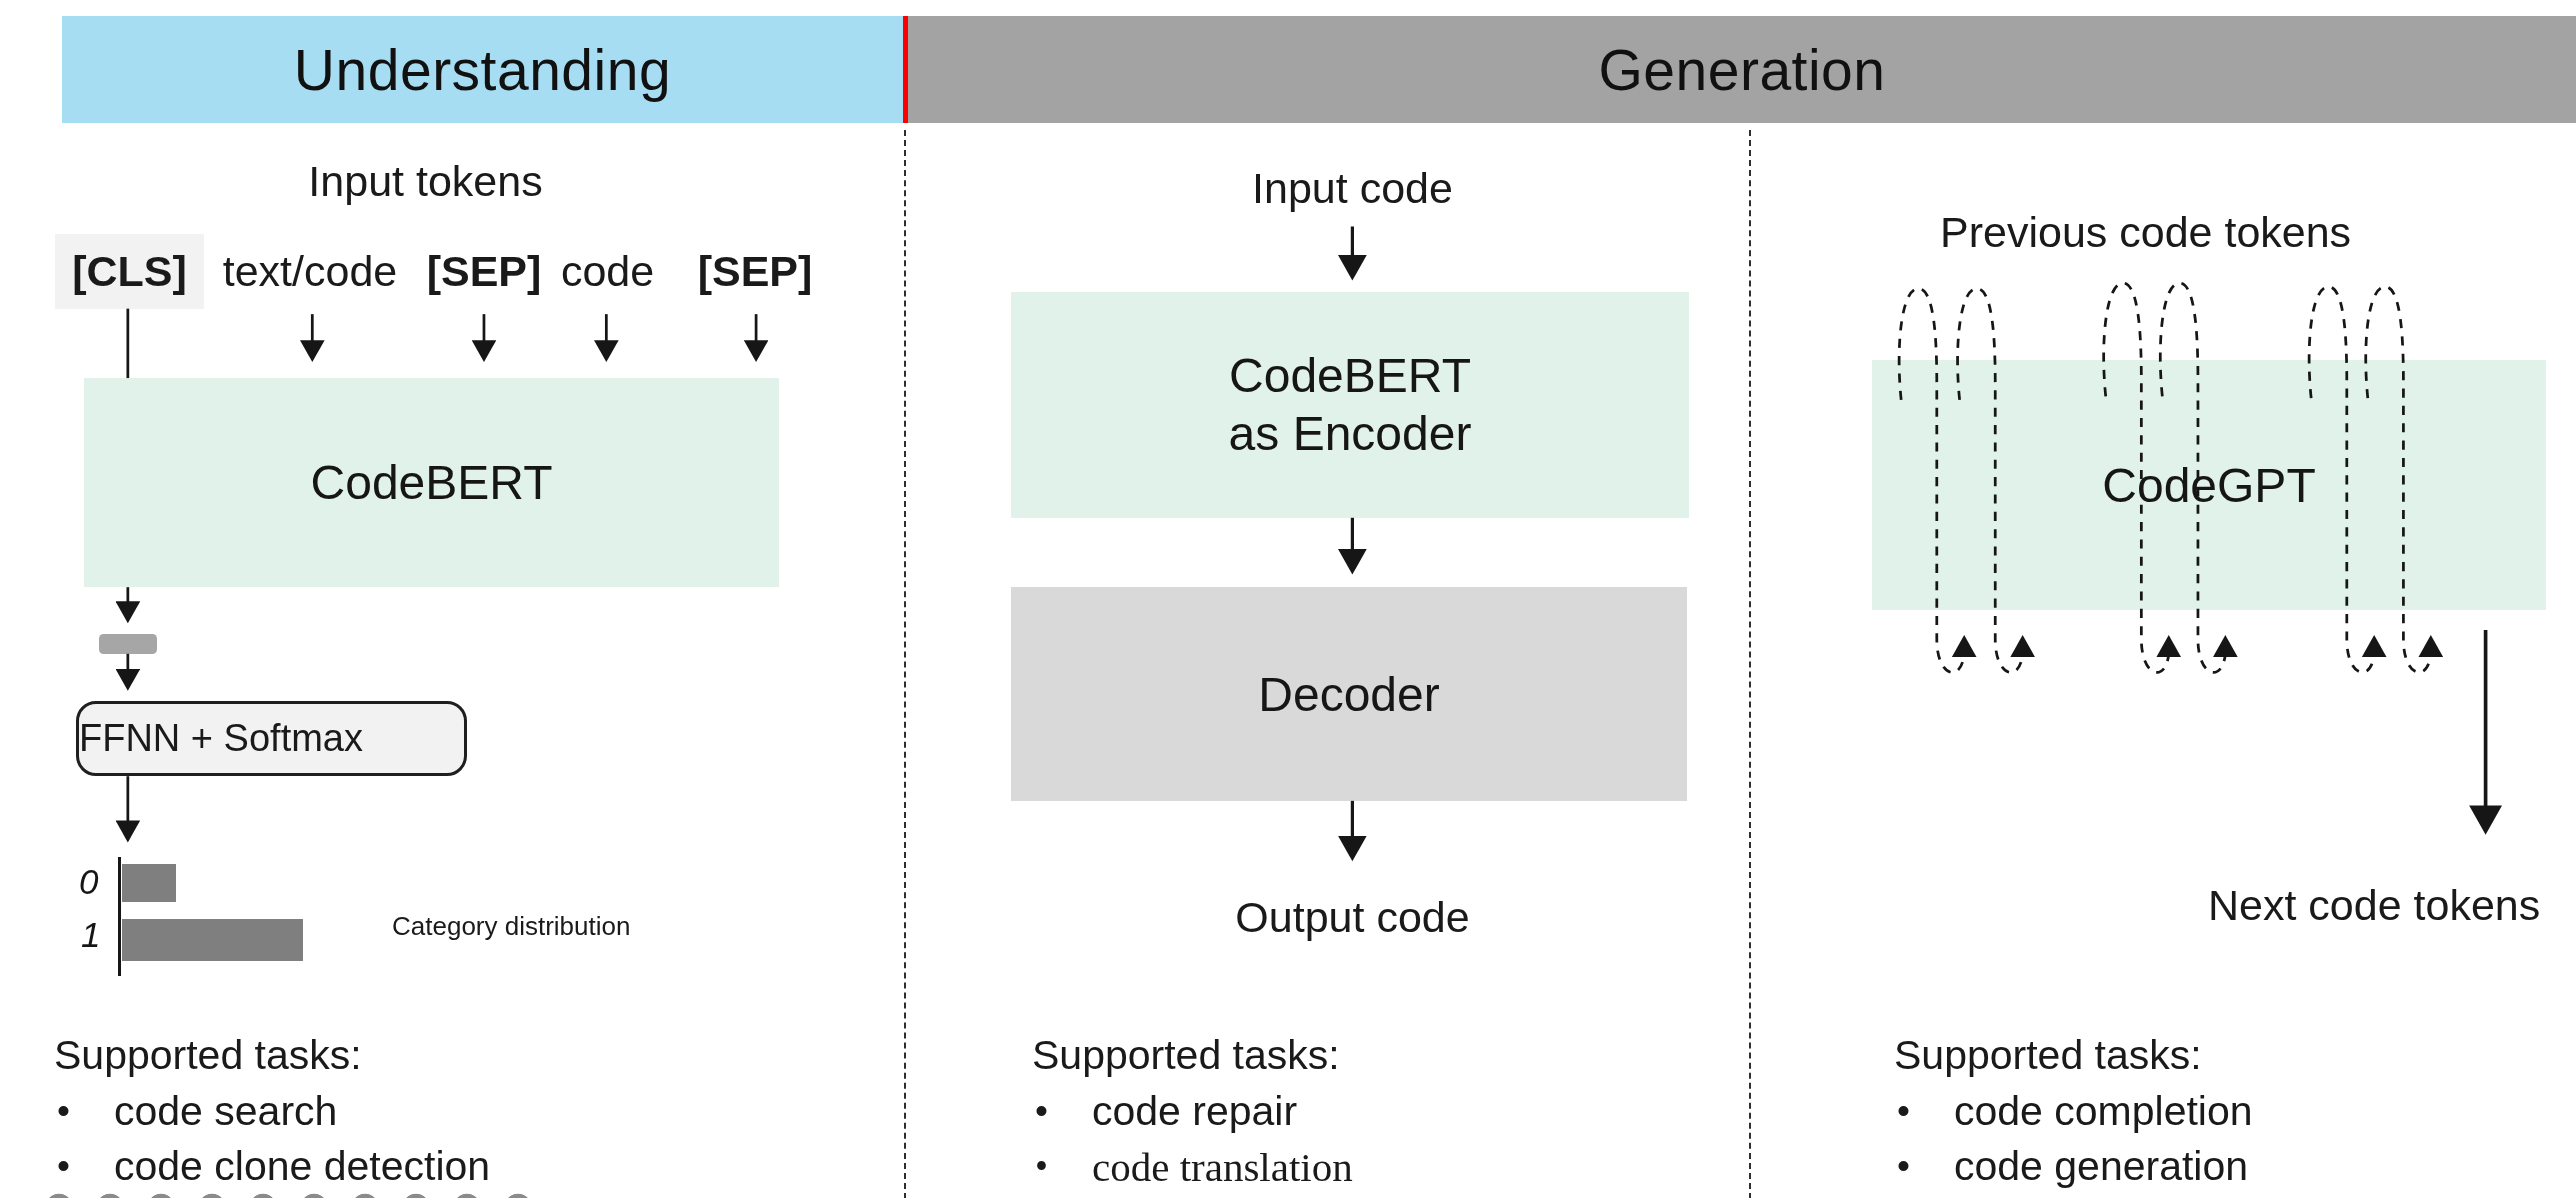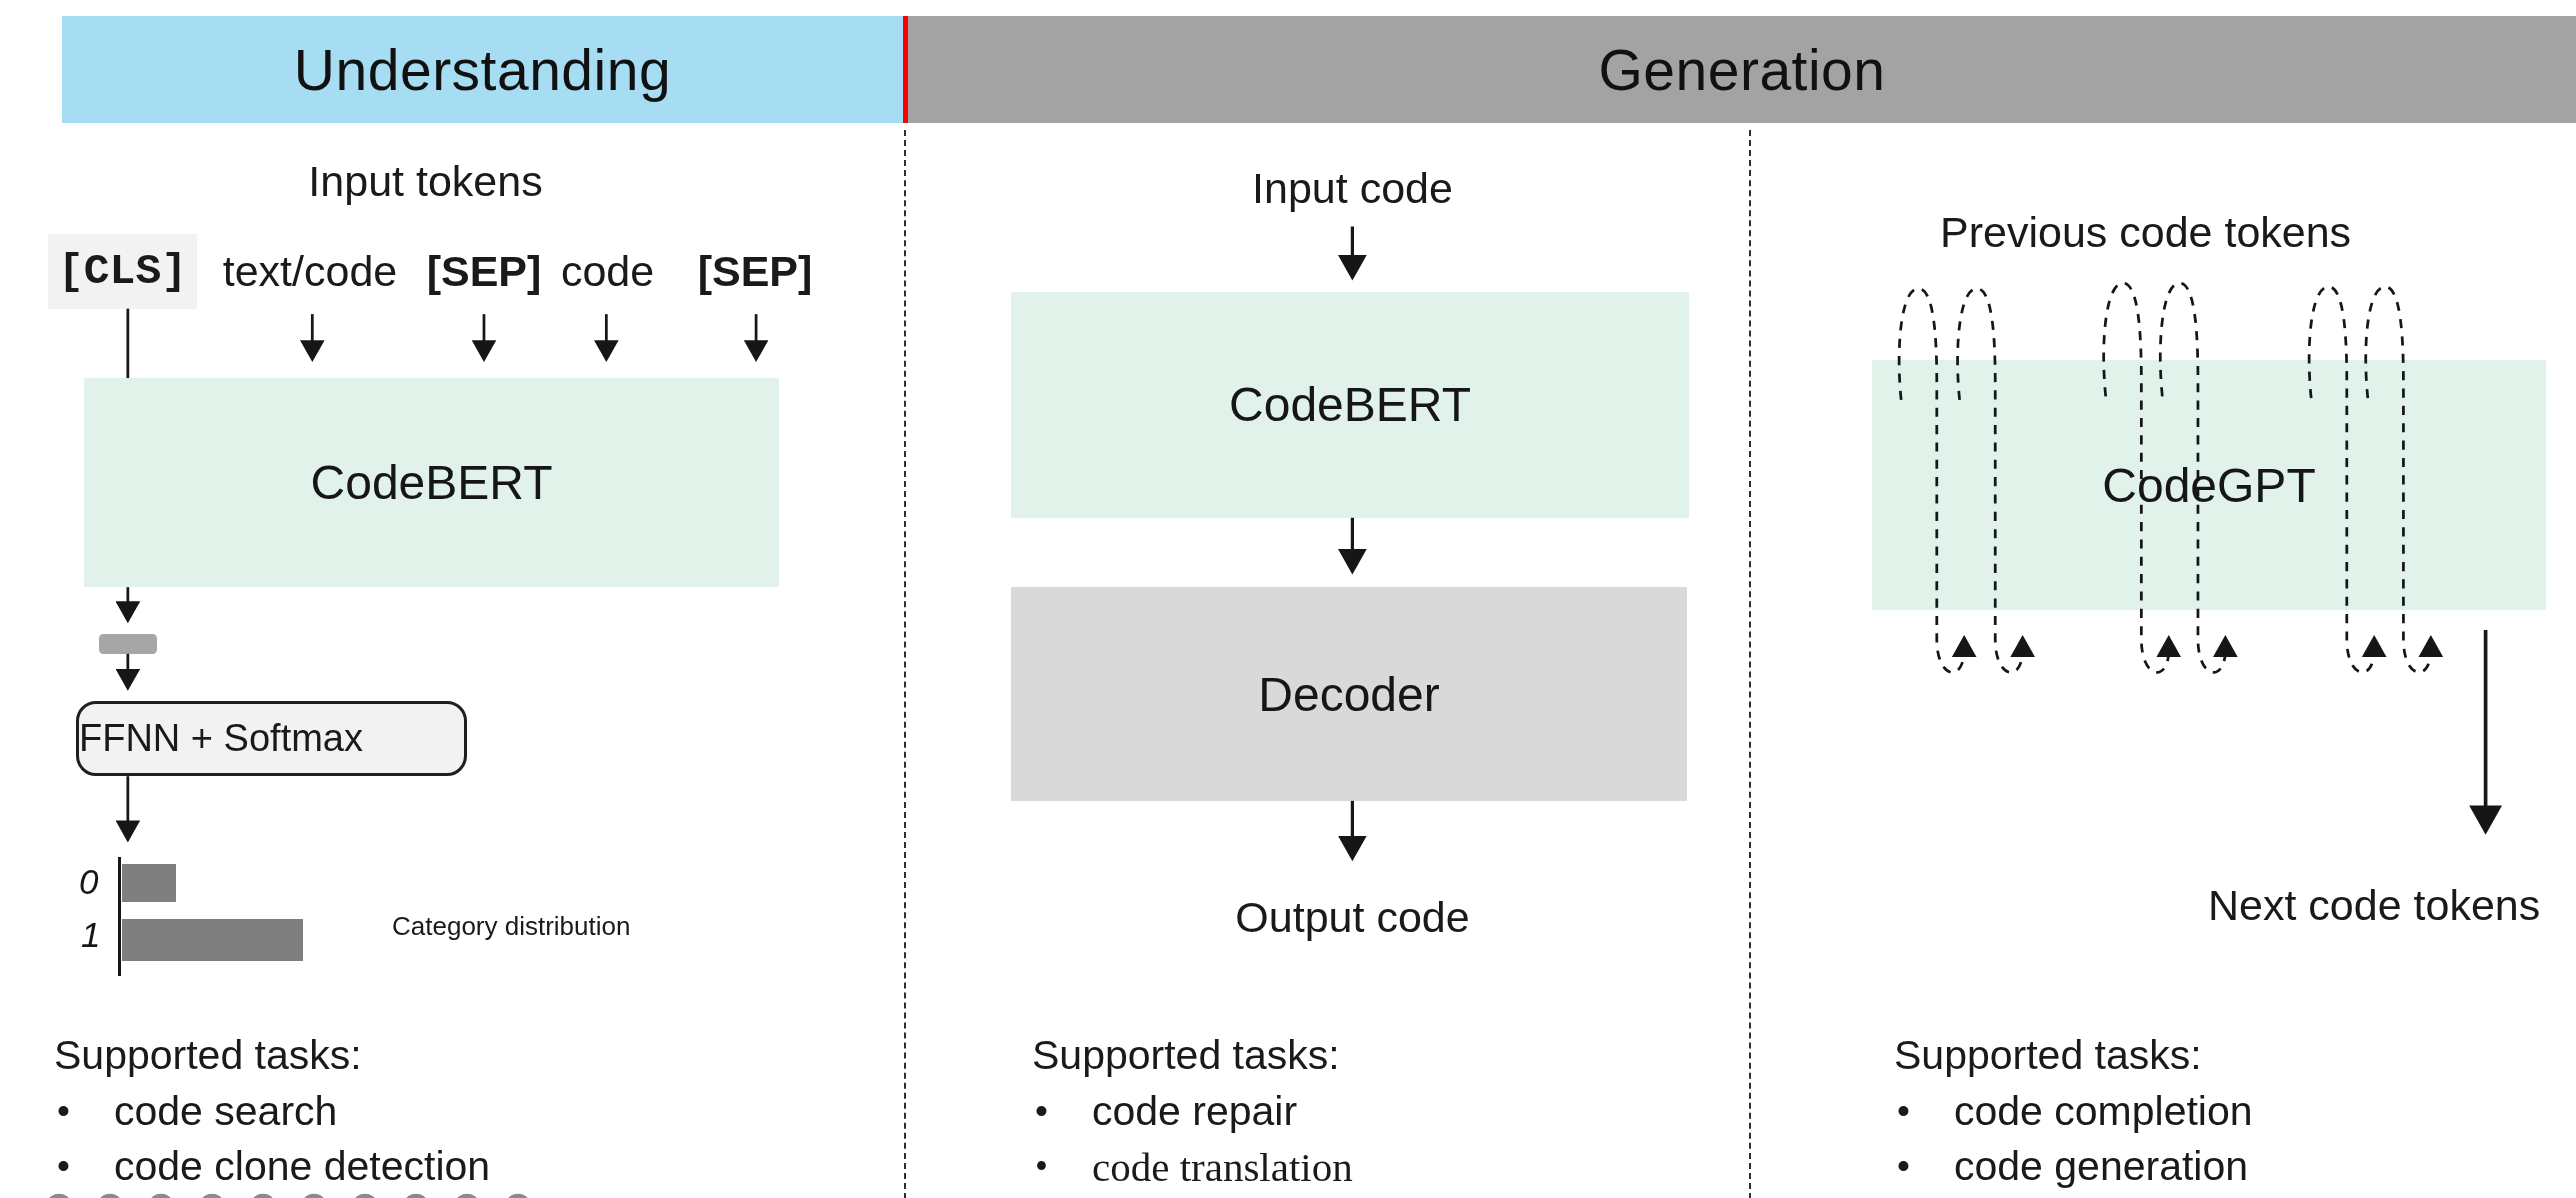--- a/index.html
+++ b/index.html
@@ -55,21 +55,21 @@
 <div class="red-divider" style="left:903px;background:#fe0000;"></div>
 <div class="banner" style="left:908px;width:1668px;background:#a3a3a3;">
   <span class="banner-title">Generation</span>
 </div>
 
 <div class="vdash" style="left:904px;top:130px;height:1069px;"></div>
 <div class="vdash" style="left:1749px;top:130px;height:1069px;"></div>
 
 <div class="flow-label center-text" style="left:243px;top:157px;width:365px;">Input tokens</div>
 
-<div class="token boxed bold" style="left:48px;width:149px;font-family:Liberation Mono, monospace;">[CLS]</div>
+<div class="token boxed bold" style="left:55px;width:149px;">[CLS]</div>
 <div class="token" style="left:205px;width:210px;">text/code</div>
 <div class="token bold" style="left:420px;width:128px;">[SEP]</div>
 <div class="token" style="left:548px;width:119px;">code</div>
 <div class="token bold" style="left:689px;width:132px;">[SEP]</div>
 
 <div class="mint-box" style="left:84px;top:378px;width:695px;height:209px;background:#e1f2ea;">
   <span>CodeBERT</span>
 </div>
 
 <div class="embed-bar" style="background:#a6a6a6;"></div>
@@ -91,20 +91,21 @@
 </div>
 <div class="task-row" style="left:57px;top:1143px;">
   <span class="task-bullet">•</span><span>code clone detection</span>
 </div>
 <div class="cutoff-strip"></div>
 
 <div class="flow-label center-text" style="left:1170px;top:164px;width:365px;">Input code</div>
 
 <div class="mint-box" style="left:1011px;top:292px;width:678px;height:226px;background:#e1f2ea;flex-direction:column;line-height:58px;">
   <div>CodeBERT</div>
+  <div>as Encoder</div>
 </div>
 
 <div class="gray-box" style="left:1011px;top:587px;width:676px;height:214px;background:#d9d9d9;">
   <span>Decoder</span>
 </div>
 
 <div class="flow-label center-text" style="left:1170px;top:893px;width:365px;">Output code</div>
 
 <div class="tasks-title" style="left:1032px;top:1032px;">Supported tasks:</div>
 <div class="task-row" style="left:1035px;top:1088px;">

